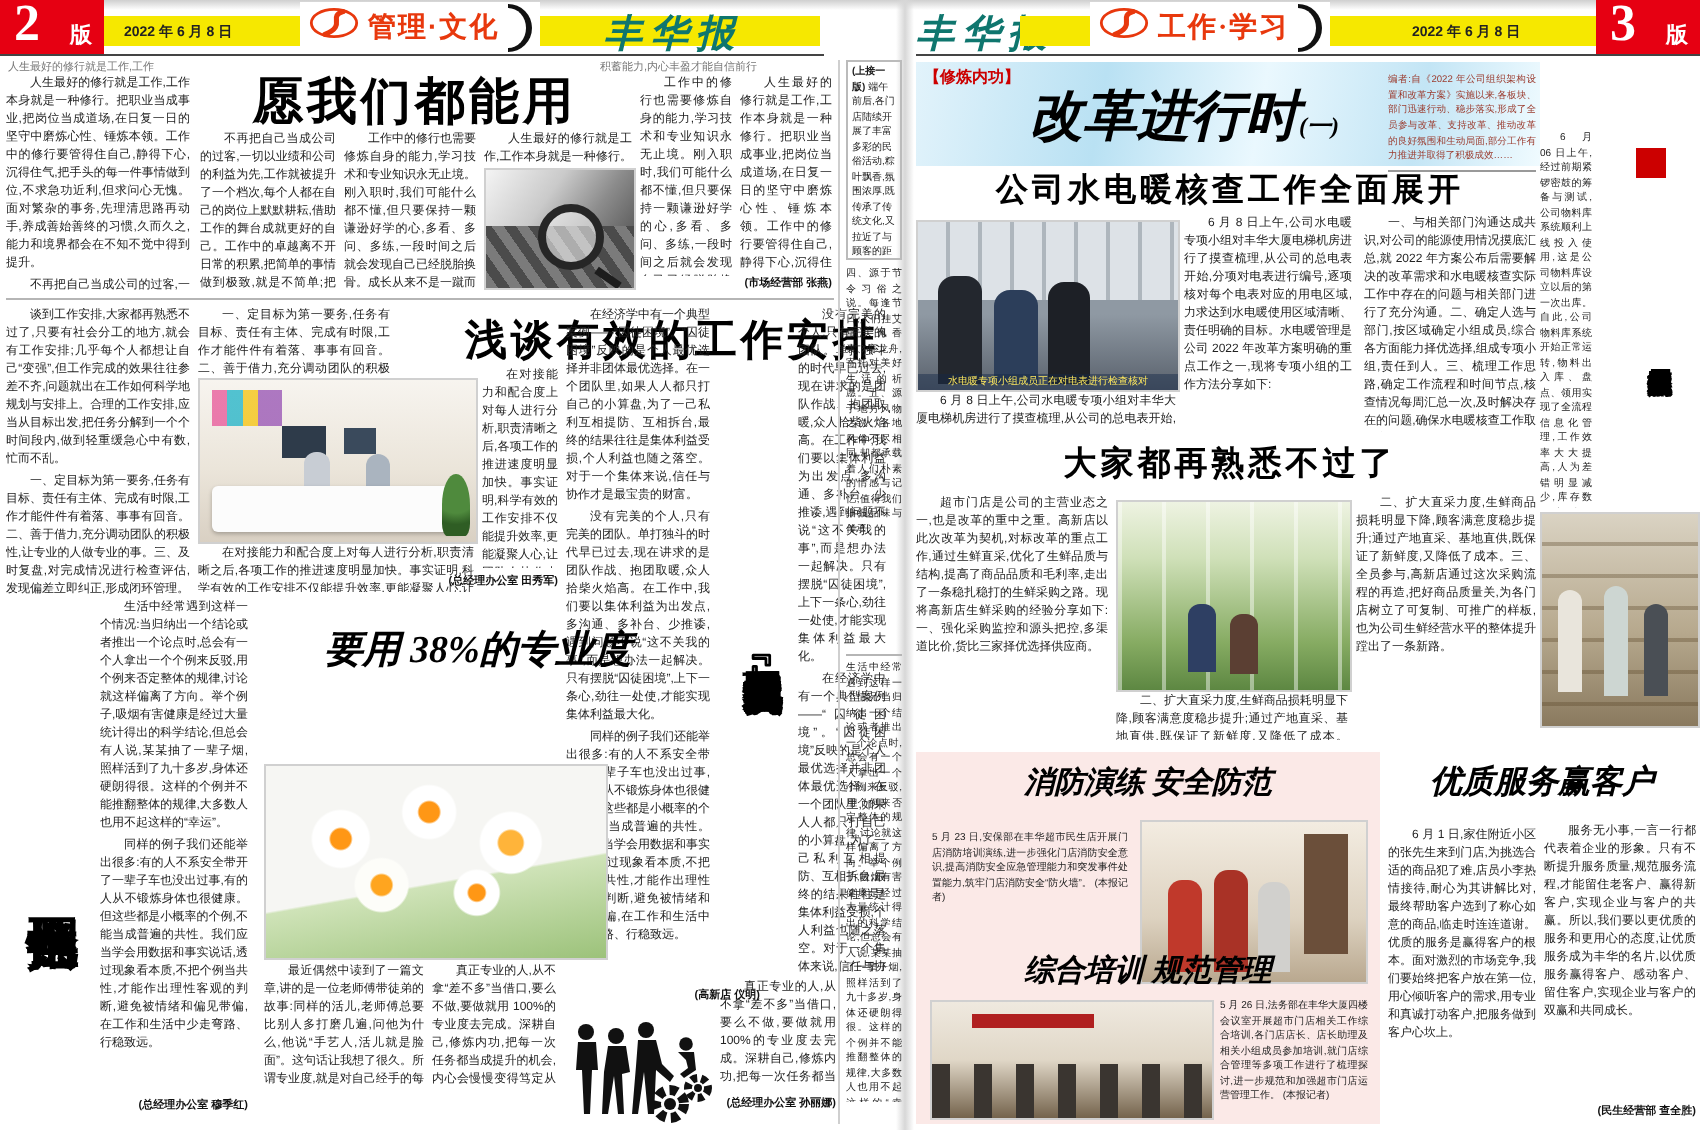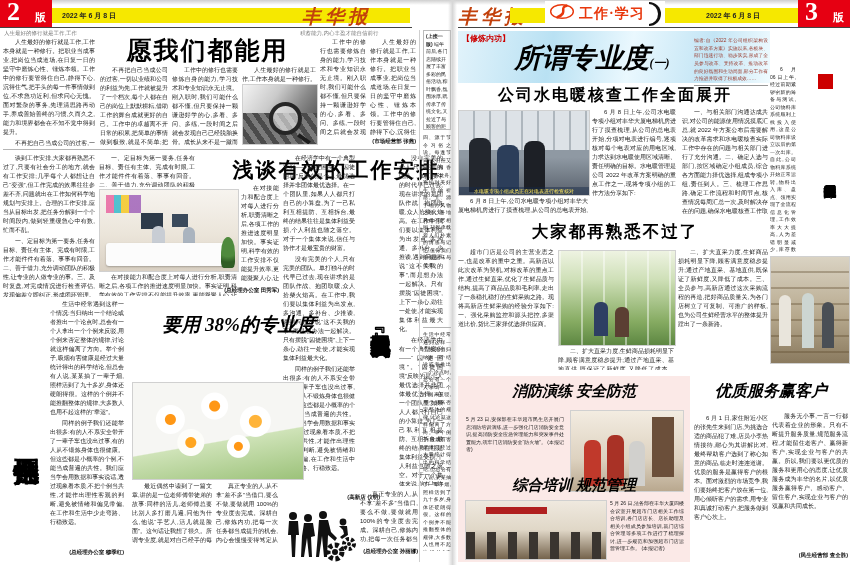--- a/index.html
+++ b/index.html
@@ -10,21 +10,21 @@
   .gutter{left:448px;top:0;width:9px;height:565px;background:linear-gradient(90deg,rgba(255,255,255,0),#d7d7d7,rgba(255,255,255,0));}
   
   .pagebox{width:52px;height:28px;background:#e60012;color:#fff;}
   .pagebox .pn{position:absolute;left:7px;top:-3px;font-size:26px;font-weight:bold;font-family:"Liberation Serif",serif;}
   .pagebox .pl{position:absolute;right:6px;bottom:3px;font-size:11px;font-weight:bold;}
   .ybar{height:15px;background:#f6e800;}
   .hdate{font-size:7px;font-weight:bold;color:#222;}
   .tab{height:25px;background:#fff;display:flex;align-items:center;gap:4px;padding:0 4px;}
   .tab .sec{color:#e8380d;font-weight:bold;font-size:14px;letter-spacing:1px;}
   .tabcurve{width:9px;height:20px;border-right:3px solid #111;border-top:2px solid #111;border-bottom:2px solid #111;border-radius:0 14px 14px 0;}
-  .papername{color:#c2410c;font-size:19px;font-weight:bold;font-style:italic;font-family:"Liberation Serif",serif;letter-spacing:4px;}
+  .papername{color:#0f766e;font-size:19px;font-weight:bold;font-style:italic;font-family:"Liberation Serif",serif;letter-spacing:4px;}
   .hrule{height:1px;background:#444;}
   .motto{font-size:5.5px;color:#777;}
   
   .col{font-size:6px;line-height:1.5;text-align:justify;color:#222;overflow:hidden;}
   .col p{margin:0 0 2px;text-indent:2em;}
   .tiny{font-size:5px;line-height:1.5;}
   .attr{font-size:5.5px;font-weight:bold;text-align:right;color:#111;}
   .hl{font-weight:900;color:#000;text-align:center;letter-spacing:2px;font-family:"Liberation Serif",serif;}
   .vhead{writing-mode:vertical-rl;text-orientation:upright;font-weight:900;color:#000;
          font-family:"Liberation Serif",serif;text-align:center;}
@@ -91,20 +91,30 @@
 <div id="root">
   <div class="abs topshade"></div>
   <div class="abs gutter"></div>
 
   <div class="abs pagebox" style="left:0;top:0;">
     <span class="pn">2</span>
     <span class="pl">版</span>
   </div>
   <div class="abs ybar" style="left:52px;top:8px;width:358px;"></div>
   <div class="abs hdate" style="left:62px;top:11px;">2022 年 6 月 8 日</div>
+  <div class="abs tab" style="left:150px;top:1px;">
+    <span>
+      <svg viewBox="0 0 44 30" width="26" height="17">
+          <ellipse cx="22" cy="15" rx="20" ry="12" fill="none" stroke="#e8380d" stroke-width="2.5"></ellipse>
+          <path d="M30 5 C16 9 34 17 14 25" fill="none" stroke="#e8380d" stroke-width="4.5" stroke-linecap="round"></path>
+        </svg>
+    </span>
+    <span class="sec">管理·文化</span>
+    <span class="tabcurve"></span>
+  </div>
   <div class="abs papername" style="left:302px;top:4px;">丰华报</div>
   <div class="abs hrule" style="left:0;top:27px;width:412px;"></div>
   <div class="abs motto" style="left:4px;top:30px;">人生最好的修行就是工作,工作</div>
   <div class="abs motto" style="left:300px;top:30px;">积蓄能力,内心丰盈才能自信前行</div>
 
   <div class="abs hl" style="left:100px;top:34px;width:215px;font-size:25px;">愿我们都能用</div>
   <div class="abs col" style="left:3px;top:38px;width:92px;height:108px;">
       <p>人生最好的修行就是工作,工作本身就是一种修行。把职业当成事业,把岗位当成道场,在日复一日的坚守中磨炼心性、锤炼本领。工作中的修行要管得住自己,静得下心,沉得住气,把手头的每一件事情做到位,不求急功近利,但求问心无愧。面对繁杂的事务,先理清思路再动手,养成善始善终的习惯,久而久之,能力和境界都会在不知不觉中得到提升。</p>
       <p>不再把自己当成公司的过客,一切以业绩和公司的利益为先,工作就被提升了一个档次,每个人都在自己的岗位上默默耕耘,借助工作的舞台成就更好的自己。工作中的卓越离不开日常的积累,把简单的事情做到极致,就是不简单;把平凡的事情做好,就是不平凡。</p>
     </div>
@@ -229,21 +239,21 @@
   <div class="abs hdate" style="left:706px;top:11px;">2022 年 6 月 8 日</div>
   <div class="abs pagebox" style="left:798px;top:0;">
     <span class="pn">3</span>
     <span class="pl">版</span>
   </div>
   <div class="abs hrule" style="left:458px;top:27px;width:392px;"></div>
 
   <div class="abs bluebanner" style="left:458px;top:31px;width:312px;height:52px;"></div>
   <div class="abs bulletin" style="left:462px;top:33px;">【修炼内功】</div>
   <div class="abs script" style="left:497px;top:40px;width:190px;font-size:27px;text-align:center;">
-    <span>所谓专业度</span><span style="font-size:12px;">(一)</span>
+    <span>改革进行时</span><span style="font-size:12px;">(一)</span>
   </div>
   <div class="abs ednote" style="left:694px;top:37px;width:74px;height:46px;overflow:hidden;">编者:自《2022 年公司组织架构设置和改革方案》实施以来,各板块、部门迅速行动、稳步落实,形成了全员参与改革、支持改革、推动改革的良好氛围和生动局面,部分工作有力推进并取得了积极成效……</div>
 
   <div class="abs hl" style="left:468px;top:85px;width:294px;font-size:16px;">公司水电暖核查工作全面展开</div>
   <div class="ph" id="ph-meter" style="left:458px;top:110px;width:130px;height:84px;">
     <div class="panels"></div>
     <div class="f1"></div>
     <div class="f2"></div>
     <div class="f3"></div>
     <div class="capline">水电暖专项小组成员正在对电表进行检查核对</div>

